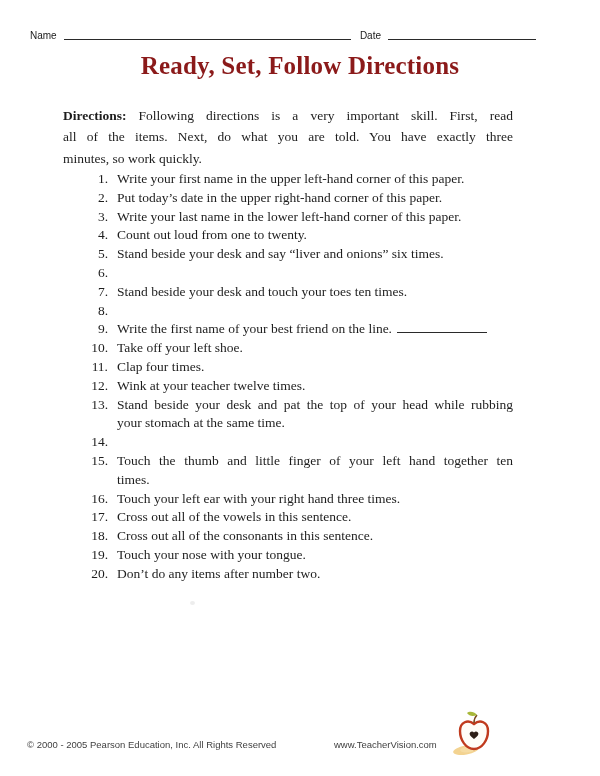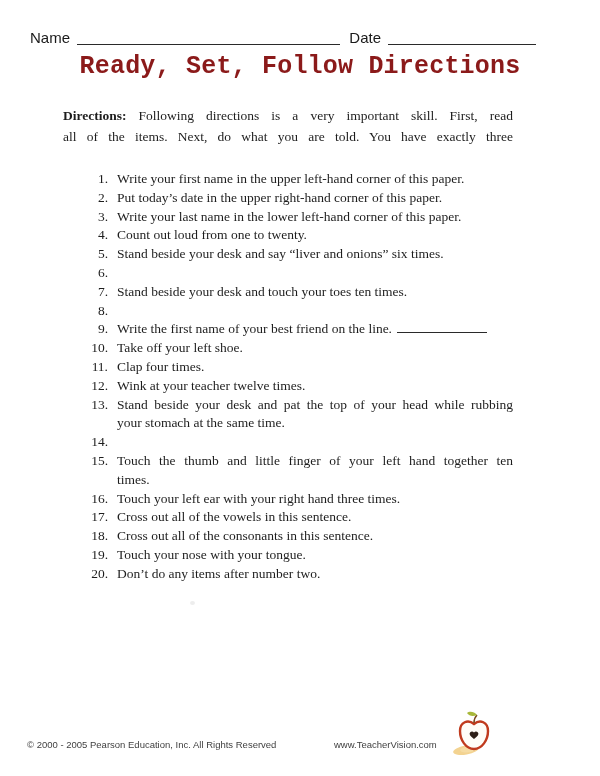--- a/index.html
+++ b/index.html
@@ -14,38 +14,38 @@
   }
 
   
   .header-row {
     position: absolute;
     top: 29px; left: 30px;
     width: 506px;
     display: flex;
     align-items: flex-end;
     font-family: "Liberation Sans", sans-serif;
-    font-size: 15px;
+    font-size: 10px;
     color: #1a1a1a;
   }
   .rule {
     border-bottom: 1.2px solid #2a2a2a;
     height: 10px;
   }
   .name-rule { flex: 1; margin-left: 7px; margin-right: 9px; margin-bottom: 1px; }
   .date-rule { width: 148px; margin-left: 7px; margin-bottom: 1px; }
 
   
   .title {
     position: absolute;
     top: 52px; left: 0;
     width: 100%;
     margin: 0;
     text-align: center;
-    font-family: Liberation Mono, monospace;
+    font-family: Liberation Serif, serif;
     font-weight: bold;
     font-size: 25px;
     letter-spacing: 0.2px;
   }
 
   
   .directions {
     position: absolute;
     top: 105px; left: 63px;
     width: 450px;
@@ -116,20 +116,21 @@
     <span class="rule name-rule"></span>
     <span>Date</span>
     <span class="rule date-rule"></span>
   </div>
 
   <h1 class="title" style="color: rgb(139, 26, 26);">Ready, Set, Follow Directions</h1>
 
   <div class="directions">
     <div class="line stretch"><b>Directions:</b> <span>Following directions is a very important skill. First, read</span></div>
     <div class="line stretch">all of the items. Next, do what you are told. You have exactly three</div>
+    <div class="line">minutes, so work quickly.</div>
   </div>
 
   <div class="items">
       <div class="item">
         <span class="num">1.</span>
         <div class="txt">
           <div class="line">Write your first name in the upper left-hand corner of this paper.</div>
         </div>
       </div>
       <div class="item">

